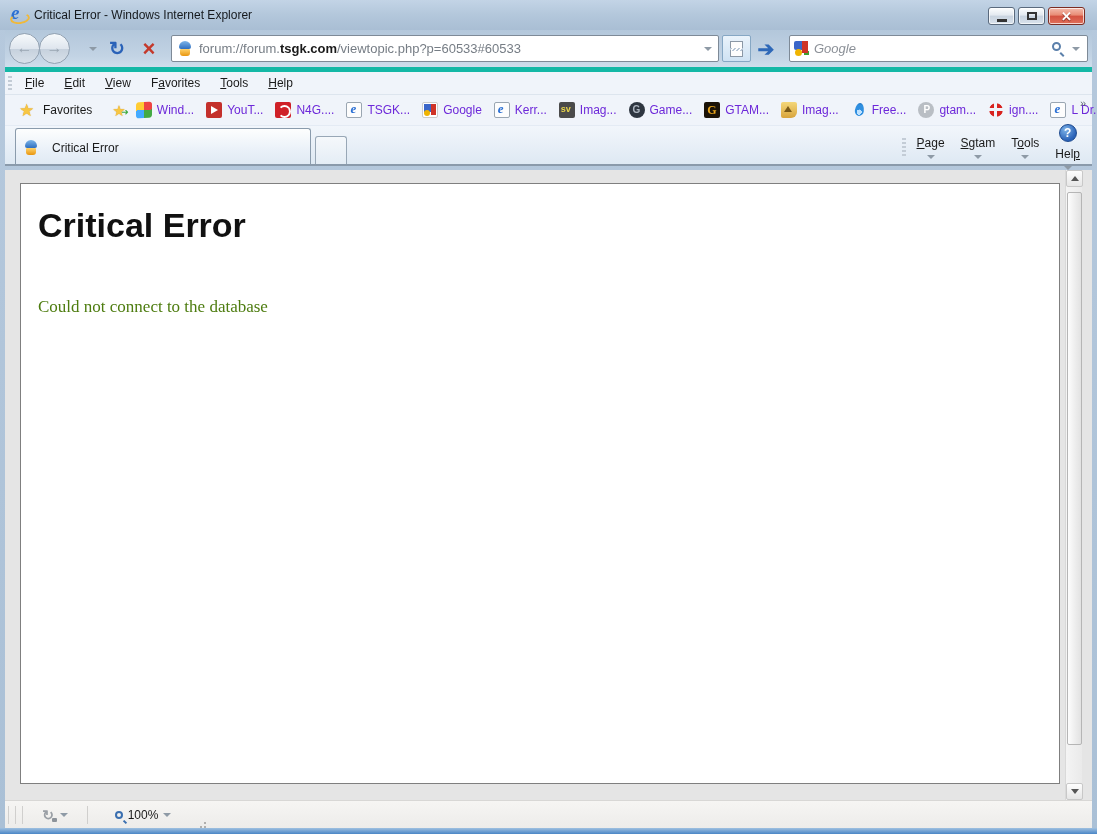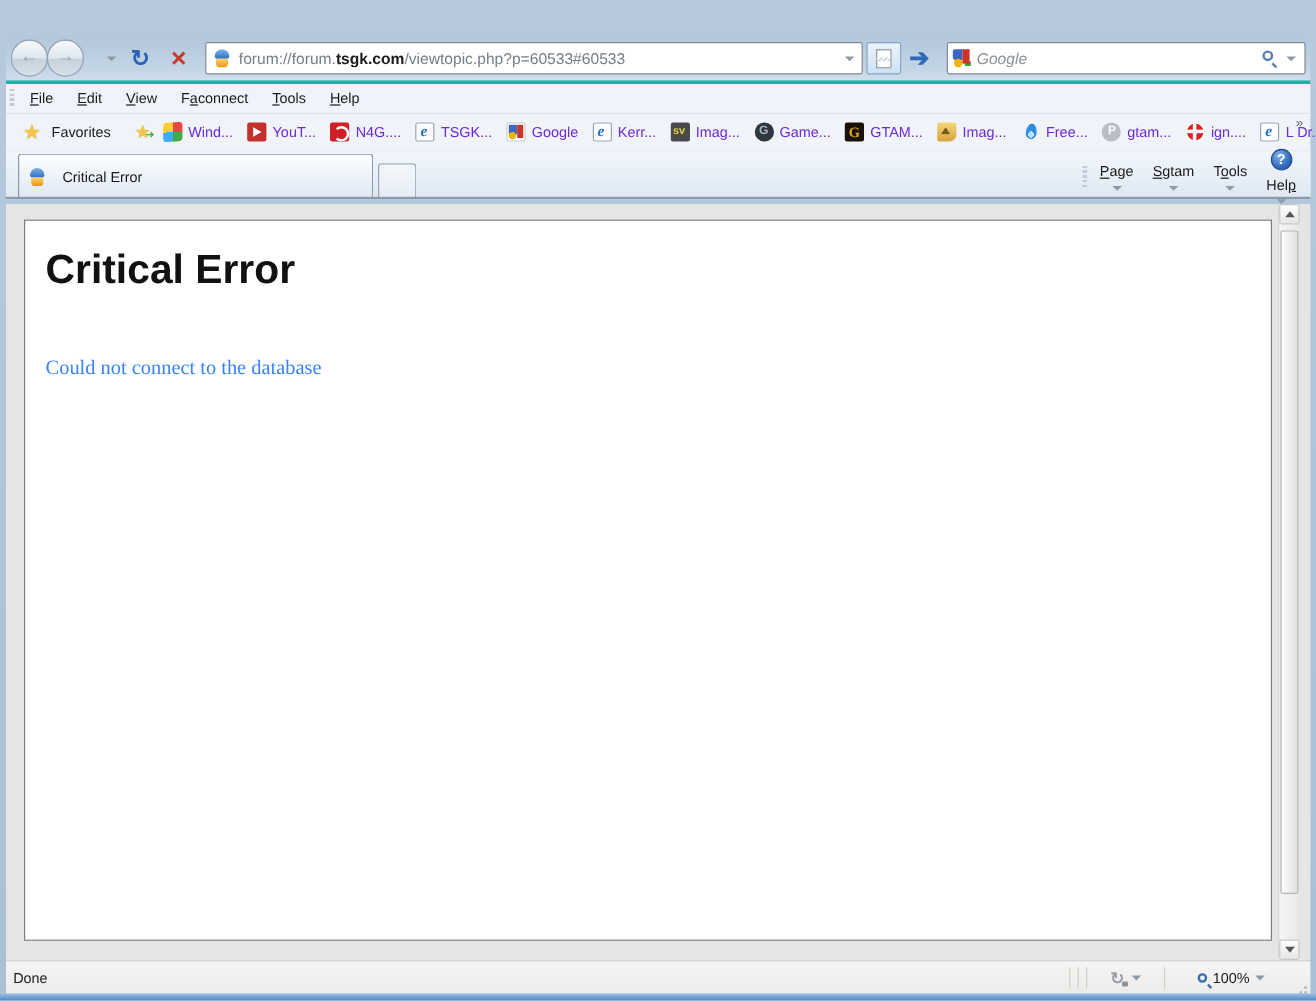--- a/index.html
+++ b/index.html
@@ -73,21 +73,21 @@
   .search-input { border:none; outline:none; flex:1; font-size:13px; font-style:italic; color:#555; min-width:0; }
   .search-input::placeholder { color:#8b9097; font-style:italic; }
   .magnifier { position:absolute; right:26px; top:6px; width:9px; height:9px; border:2px solid #5b80ab; border-radius:50%; }
   .magnifier::after { content:""; position:absolute; left:7px; top:8px; width:2px; height:5px; background:#5b80ab; transform:rotate(-45deg); }
   .search-caret { position:absolute; right:7px; top:11px; }
 
   
   .chrome { position:absolute; left:5px; right:5px; top:67px; background:#f0f4fa; }
   .grip { width:4px; align-self:stretch; margin:4px 3px;
     background:repeating-linear-gradient(#c3ccd6 0 2px, transparent 2px 4px); }
-  .menubar { height:27px; display:flex; align-items:center; border-top:3px solid #14b8a6; }
+  .menubar { height:27px; display:flex; align-items:center; border-top:5px solid #14b8a6; }
   .menu-item { padding:3px 10px; font-size:12px; color:#1a1a1a; }
   .menu-item u, .cmd-item u { text-decoration:underline; }
 
   .favbar { height:31px; display:flex; align-items:center; border-top:1px solid #dde5ee; position:relative; }
   .fav-btn { display:flex; align-items:center; gap:6px; padding:3px 10px 3px 8px; font-size:12px; color:#1a1a1a; }
   .star-icon { width:18px; height:17px; position:relative; font-size:17px; line-height:17px; color:#f7c643; text-shadow:0 0 1px #c98f1b; }
   .addfav-icon { position:relative; width:20px; height:17px; font-size:15px; line-height:17px; color:#f7c643; text-shadow:0 0 1px #c98f1b; margin:0 4px; }
   .addfav-icon::after { content:"➜"; position:absolute; right:-3px; bottom:-2px; font-size:9px; color:#3faa3f; text-shadow:none; }
   .fav-item { display:flex; align-items:center; gap:5px; padding:3px 6px; font-size:12px; color:#6d28d9; white-space:nowrap; }
   .fav-ico { width:16px; height:16px; flex:0 0 auto; position:relative; border-radius:2px; }
@@ -135,21 +135,21 @@
   .cmdbar { position:absolute; right:4px; top:8px; display:flex; align-items:center; height:26px; }
   .cmd-item { display:flex; align-items:center; gap:5px; padding:4px 8px; font-size:12px; color:#1a1a1a;flex-direction:column; }
   .help-icon { width:18px; height:18px; border-radius:50%; background:radial-gradient(circle at 35% 30%,#7db3e8,#2a62b8 70%);
     color:#fff; font-weight:bold; font-size:12px; display:flex; align-items:center; justify-content:center; border:1px solid #1d4a8f; }
 
   
   .content { position:absolute; left:5px; right:5px; top:170px; bottom:34px; background:#e5e5e5; }
   .page { position:absolute; left:15px; top:13px; right:32px; bottom:16px; background:#fff;
     border:1px solid #7f7f7f; padding:14px 12px; overflow:hidden; }
   .page h1 { font-family:"Liberation Sans",sans-serif; font-size:34px; font-weight:bold; color:#111; letter-spacing:0; margin:8px 0 0 5px; }
-  .page p { font-family:"Liberation Serif",serif; font-size:17px; color:#3b82f6; margin:52px 0 0 5px; }
+  .page p { font-family:"Liberation Serif",serif; font-size:17px; color:#4d7c0f; margin:52px 0 0 5px; }
 
   .scrollbar { position:absolute; right:10px; top:0; bottom:0; width:17px; background:linear-gradient(90deg,#f4f4f4,#eaeaea); border-left:1px solid #d9d9d9; }
   .sb-btn { position:absolute; left:0; width:17px; height:17px; background:linear-gradient(#fdfdfd,#e6e6e6); border:1px solid #c8c8c8; border-radius:2px;
     display:flex; align-items:center; justify-content:center; }
   .sb-up { top:0; } .sb-down { bottom:0; }
   .tri-up { width:0; height:0; border-left:4px solid transparent; border-right:4px solid transparent; border-bottom:5px solid #555; }
   .tri-down { width:0; height:0; border-left:4px solid transparent; border-right:4px solid transparent; border-top:5px solid #555; }
   .sb-thumb { position:absolute; left:1px; top:22px; width:15px; height:553px; border:1px solid #b5b5b5; border-radius:2px;
     background:linear-gradient(90deg,#fdfdfd,#ececec 60%,#e2e2e2); }
 
@@ -170,20 +170,35 @@
   .zoom-mag::after { content:""; position:absolute; left:7px; top:7px; width:2px; height:4px; background:#3a6fb0; transform:rotate(-45deg); }
   .sb-grip { width:14px; height:100%; position:relative; }
   .sb-grip::after { content:""; position:absolute; right:3px; bottom:4px; width:2px; height:2px; background:#b0afad;
     box-shadow:-4px 4px 0 #b0afad, 0 4px 0 #b0afad, -8px 8px 0 #b0afad, -4px 8px 0 #b0afad, 0 8px 0 #b0afad; }
 </style>
 </head>
 <body>
 
 <div class="window">
 
+  <div class="titlebar">
+    <span class="ie-logo"></span>
+    <span class="title-text">Critical Error - Windows Internet Explorer</span>
+    <div class="win-buttons">
+      <div class="win-btn">
+          <span class="glyph-min"></span>
+        </div>
+      <div class="win-btn">
+          <span class="glyph-max"></span>
+        </div>
+      <div class="win-btn close">
+          <span class="glyph-close">✕</span>
+        </div>
+    </div>
+  </div>
 
   <div class="navbar">
     <div class="nav-circles">
       <div class="nav-circle back">
           <span>←</span>
         </div>
       <div class="nav-circle fwd">
           <span>→</span>
         </div>
     </div>
@@ -218,21 +233,21 @@
     </div>
   </div>
 
   <div class="chrome">
 
     <div class="menubar">
       <span class="grip"></span>
       <span class="menu-item"><span></span><u>F</u><span>ile</span></span>
       <span class="menu-item"><span></span><u>E</u><span>dit</span></span>
       <span class="menu-item"><span></span><u>V</u><span>iew</span></span>
-      <span class="menu-item"><span>F</span><u>a</u><span>connect</span></span>
+      <span class="menu-item"><span>F</span><u>a</u><span>vorites</span></span>
       <span class="menu-item"><span></span><u>T</u><span>ools</span></span>
       <span class="menu-item"><span></span><u>H</u><span>elp</span></span>
     </div>
 
     <div class="favbar">
       <span class="grip"></span>
       <span class="fav-btn">
         <span class="star-icon">★</span>
         <span>Favorites</span>
       </span>
@@ -344,21 +359,20 @@
           <span class="tri-up"></span>
         </div>
       <div class="sb-thumb"></div>
       <div class="sb-btn sb-down">
           <span class="tri-down"></span>
         </div>
     </div>
   </div>
 
   <div class="statusbar">
-    <span class="sb-done">Done</span>
     <span class="sb-sep"></span>
       <span class="sb-sep"></span>
     <span class="sb-sep"></span>
     <span class="sb-filter">
       <span class="filter-icon">↻</span>
       <span class="caret"></span>
     </span>
     <span class="sb-sep"></span>
     <span class="sb-zoom">
       <span class="zoom-mag"></span>

